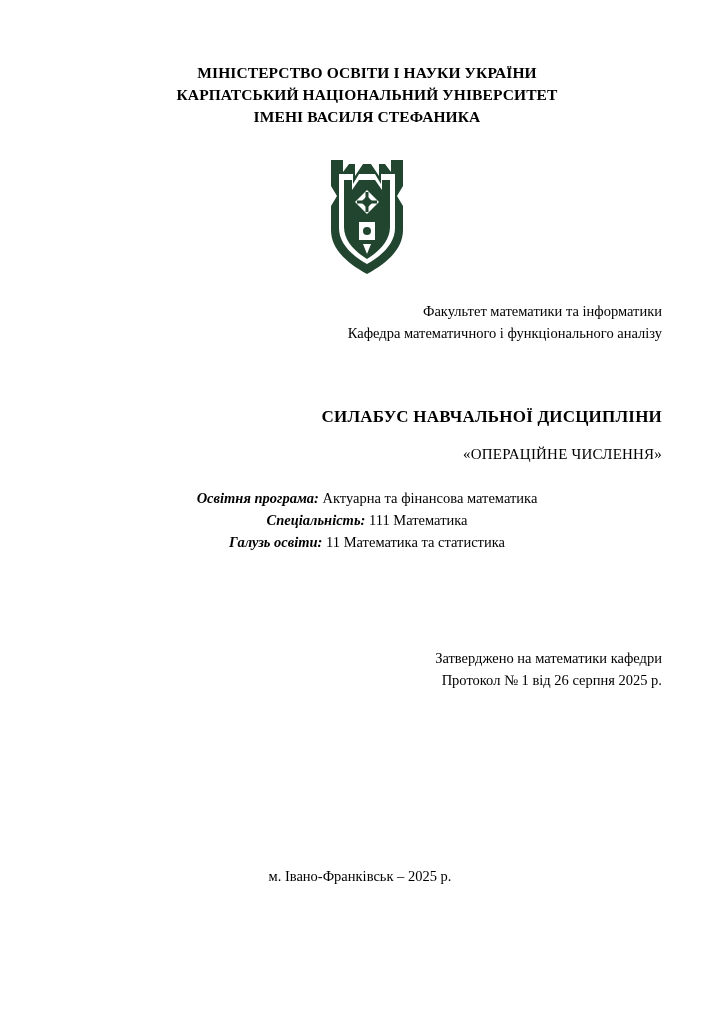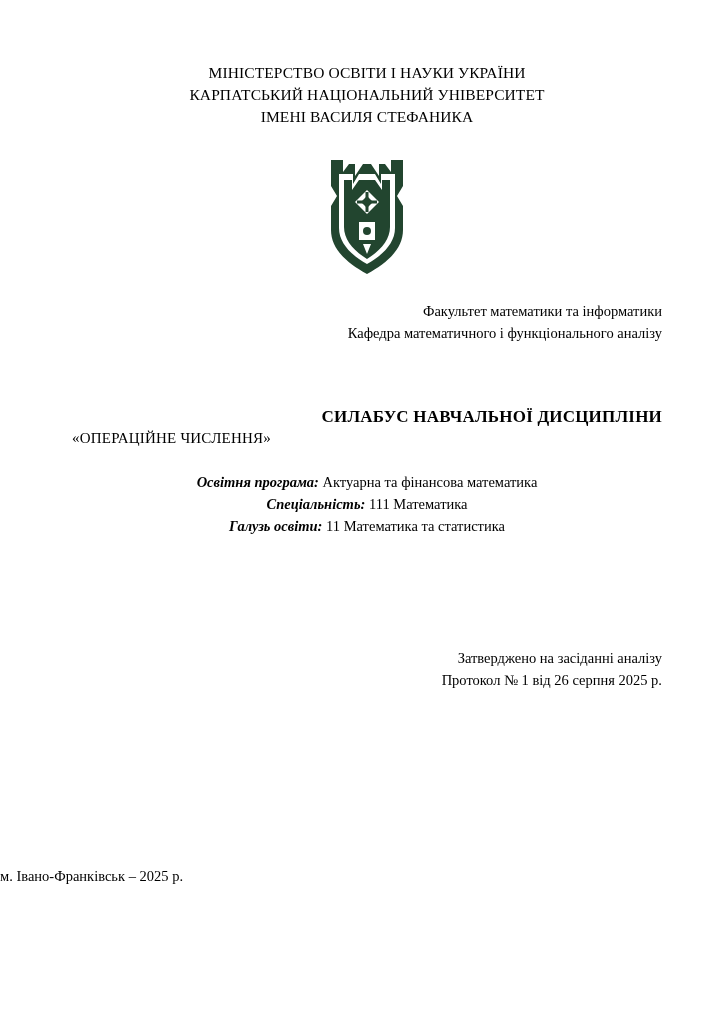--- a/index.html
+++ b/index.html
@@ -24,20 +24,21 @@
     top: 62px;
   }
   .ministry {
     text-align: center;
     font-size: 15.5px;
     line-height: 1.42;
     letter-spacing: 0.1px;
   }
   .ministry div {
     white-space: nowrap;
+    font-weight: bold;
   }
   .emblem-wrap {
     margin-top: 28px;
     display: flex;
     justify-content: center;
     align-items: center;
   }
   .faculty {
     margin-top: 14px;
     text-align: right;
@@ -45,22 +46,22 @@
     line-height: 1.55;
   }
   .doc-title {
     margin-top: 62px;
     text-align: right;
     font-size: 17px;
     font-weight: bold;
     letter-spacing: 0.2px;
   }
   .doc-subtitle {
-    margin-top: 3px;
-    text-align: left;
+    margin-top: 19px;
+    text-align: right;
     font-size: 15px;
     letter-spacing: 0.2px;
   }
   .meta {
     margin-top: 24px;
     text-align: center;
     font-size: 14.5px;
     line-height: 1.52;
   }
   .meta .row {
@@ -77,20 +78,21 @@
     top: 648px;
     text-align: right;
     font-size: 14.5px;
     line-height: 1.5;
   }
   .city {
     position: absolute;
     left: 0;
     right: 4px;
     top: 868px;
+    text-align: center;
     font-size: 14.5px;
   }
   svg.emblem {
     display: block;
   }
 </style>
 </head>
 <body>
 
 <div class="page">
@@ -151,19 +153,19 @@
       </div>
       <div class="row">
         <span class="lbl">Галузь освіти:</span>
         <span>11 Математика та статистика</span>
       </div>
     </div>
 
   </div>
 
   <div class="approval">
-    <div>Затверджено на засіданні аналізу</div>
+    <div>Затверджено на математики кафедри</div>
     <div>Протокол № 1 від 26 серпня 2025 р.</div>
   </div>
 
   <div class="city">м. Івано-Франківськ – 2025 р.</div>
 
 </div>
 
 </body></html>

